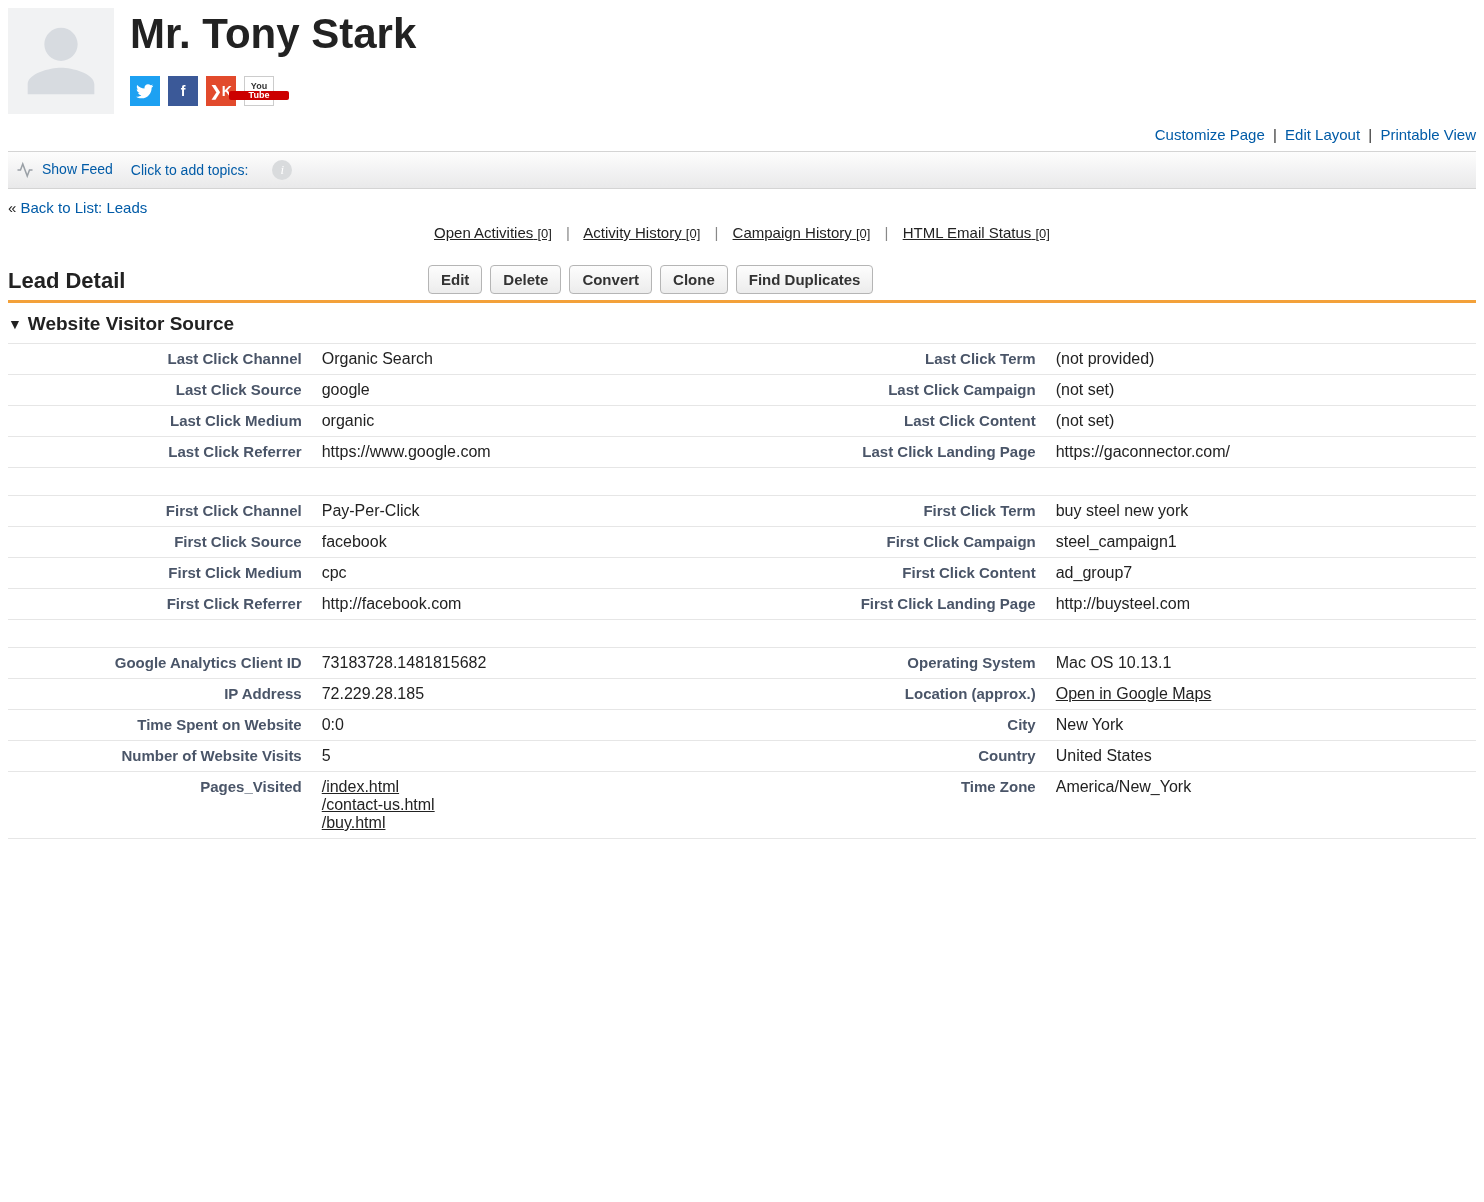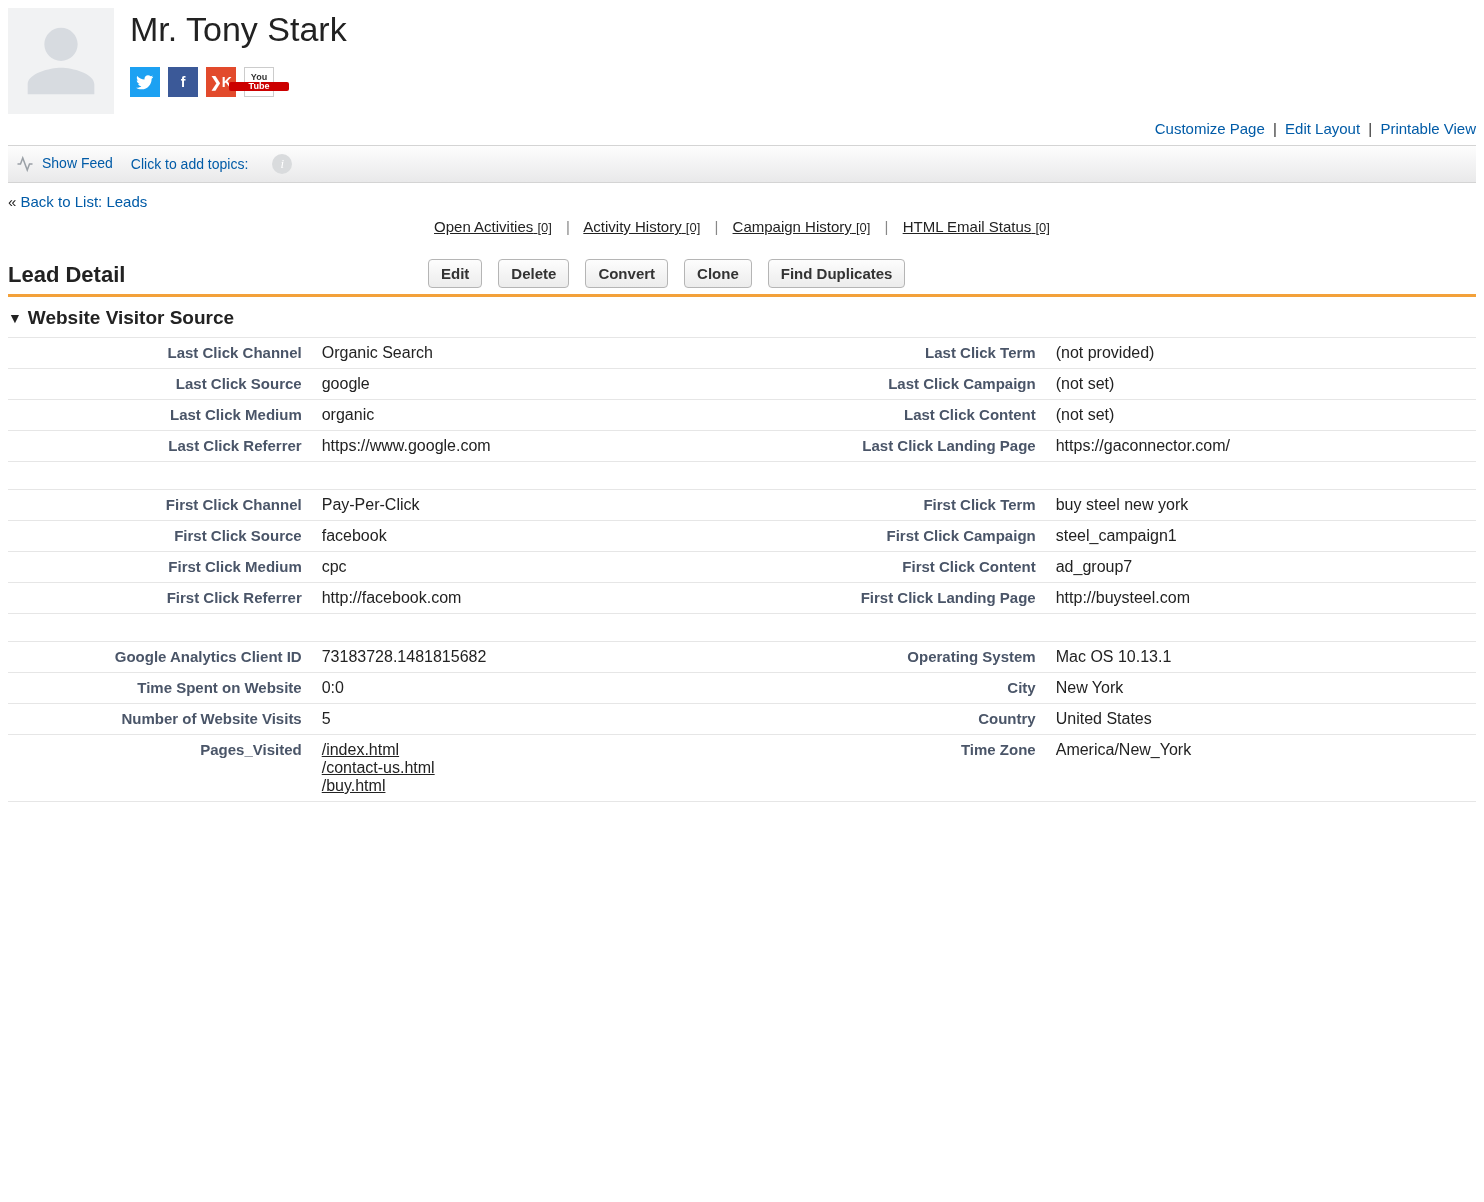--- a/index.html
+++ b/index.html
@@ -12,33 +12,33 @@
     padding: 8px;
   }
   .header-row { display: flex; gap: 16px; }
   .avatar {
     width: 106px; height: 106px;
     background: #f1f2f3;
     display: flex; align-items: center; justify-content: center;
   }
   .avatar svg { width: 80px; height: 80px; fill: #d7dbe0; }
   .name-block { flex: 1; }
-  .lead-name { font-size: 34px; color: #222; margin: 2px 0 18px 0; font-weight: 400; }
+  .lead-name { font-size: 42px; color: #222; margin: 2px 0 18px 0; font-weight: 700; }
   .social-row { display: flex; gap: 8px; }
   .social-icon {
     width: 30px; height: 30px;
     display: inline-flex; align-items: center; justify-content: center;
     color: #fff; font-weight: bold; font-size: 14px;
     cursor: pointer;
   }
   .social-twitter { background: #1da1f2; }
   .social-facebook { background: #3b5998; }
   .social-klout { background: #e24a2c; }
   .social-youtube { background: #fff; border: 1px solid #ccc; color: #cc0000; font-size: 9px; line-height: 1; text-align: center; flex-direction: column; }
-  .page-actions { text-align: right; margin-top: 6px; margin-bottom: 8px; font-size: 15px; }
+  .page-actions { text-align: right; margin-top: 12px; margin-bottom: 8px; font-size: 15px; }
   .page-actions a { color: #015ba7; text-decoration: none; cursor: pointer; }
   .page-actions .sep { color: #333; margin: 0 4px; }
   .toolbar {
     display: flex; align-items: center; gap: 18px;
     background: linear-gradient(#fdfdfd, #e9e9ea);
     border: 1px solid #d4d4d4;
     border-left: none; border-right: none;
     padding: 6px 8px;
     height: 38px;
   }
@@ -54,21 +54,21 @@
   .back-link { margin: 10px 0 6px 0; font-size: 15px; }
   .back-link a { color: #015ba7; text-decoration: none; cursor: pointer; }
   .related-lists { text-align: center; margin: 8px 0 24px 0; font-size: 15px; }
   .related-lists a { color: #222; text-decoration: underline; cursor: pointer; }
   .related-lists .count { font-size: 13px; }
   .related-lists .sep { color: #888; margin: 0 10px; }
   .detail-header {
     display: flex; align-items: flex-end; padding-bottom: 6px;
   }
   .detail-title { font-size: 22px; font-weight: bold; flex: 0 0 420px; }
-  .detail-buttons { display: flex; gap: 16px; }
+  .detail-buttons { display: flex; gap: 8px; }
   .sf-btn {
     background: linear-gradient(#fdfdfd, #ececec);
     border: 1px solid #b5b5b5; border-radius: 4px;
     padding: 5px 12px; font-size: 15px; font-weight: bold; color: #333;
     cursor: pointer;
   }
   .orange-rule { border: none; border-top: 3px solid #f3a13a; margin: 0 0 6px 0; }
   .section-header {
     display: flex; align-items: center; gap: 6px;
     font-size: 19px; font-weight: bold; color: #222;
@@ -217,20 +217,26 @@
   <tr class="spacer">
         <td colspan="4"></td>
       </tr>
   <tr class="row">
     <td class="label">Google Analytics Client ID</td>
     <td class="value">73183728.1481815682</td>
     <td class="label">Operating System</td>
     <td class="value">Mac OS 10.13.1</td>
   </tr>
   <tr class="row">
+    <td class="label">IP Address</td>
+    <td class="value">72.229.28.185</td>
+    <td class="label">Location (approx.)</td>
+    <td class="value"><a>Open in Google Maps</a></td>
+  </tr>
+  <tr class="row">
     <td class="label">Time Spent on Website</td>
     <td class="value">0:0</td>
     <td class="label">City</td>
     <td class="value">New York</td>
   </tr>
   <tr class="row">
     <td class="label">Number of Website Visits</td>
     <td class="value">5</td>
     <td class="label">Country</td>
     <td class="value">United States</td>

